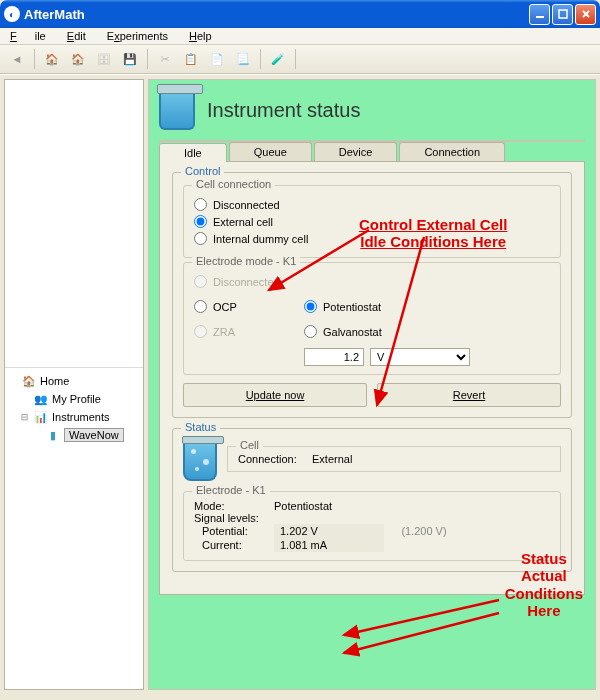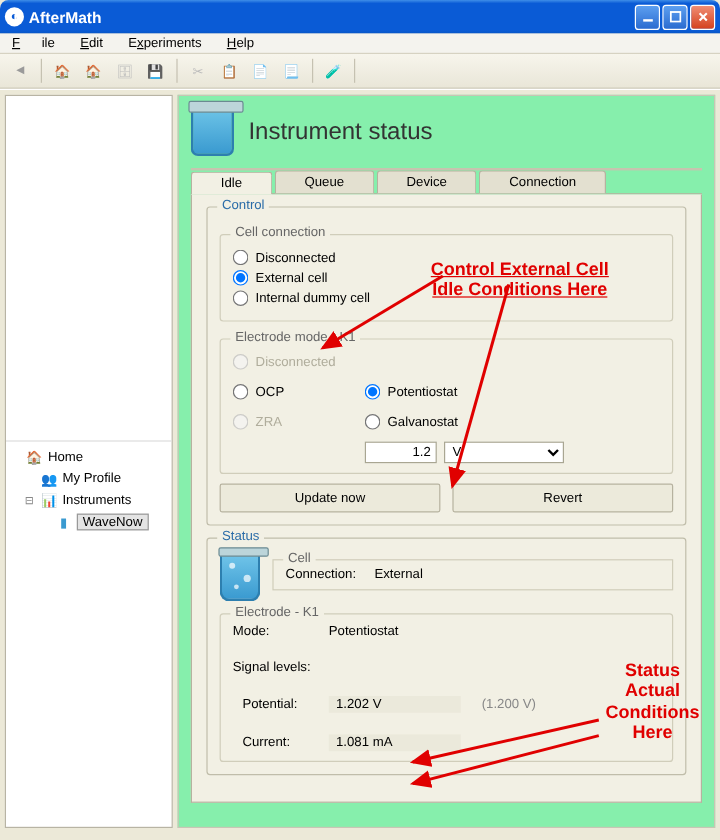--- a/index.html
+++ b/index.html
@@ -121,57 +121,57 @@
     border:1px solid #c0bdaa; border-radius:3px;
     padding:8px 10px 10px 10px; margin-bottom:10px;
     position:relative;
   }
   .group > .legend {
     position:absolute; top:-8px; left:8px;
     background:#f2f0e4; padding:0 4px; color:#2b6ca8; font-size:11px;
   }
   .subgroup {
     border:1px solid #d0cdba; border-radius:3px;
-    padding:8px 10px; margin-top:14px; position:relative;
+    padding:8px 10px; margin-top:4px; position:relative;
   }
   .subgroup > .sublegend {
     position:absolute; top:-8px; left:8px;
     background:#f2f0e4; padding:0 4px; color:#666; font-size:11px;
   }
   .radio-row { display:flex; align-items:center; margin:4px 0; font-size:11px;}
   .radio-row input { margin-right:6px; }
   .radio-row.disabled { color:#b0ad9c; }
   .emode-grid { display:grid; grid-template-columns:110px auto; row-gap:4px; }
   .valrow { display:flex; gap:6px; margin-top:6px; margin-left:110px;}
   .valrow input[type=text] {
     width:60px; text-align:right; padding:2px 4px;
     border:1px solid #a9a692; font-size:11px; background:#fff;
   }
   .valrow select {
     width:100px; border:1px solid #a9a692; font-size:11px; background:#fff;
     padding:1px 2px;
   }
-  .btnrow { display:flex; gap:10px; margin-top:8px; }
+  .btnrow { display:flex; gap:10px; margin-top:8px;text-decoration:underline; }
   .btn {
     flex:1; padding:5px 0; text-align:center;
     border:1px solid #b6b29f; background:#eceadb;
     cursor:pointer; font-size:11px; border-radius:2px;
   }
   
   .status-inner { display:flex; gap:10px; align-items:center;}
   .beaker {
     width:34px;height:40px;background:linear-gradient(#72c6ea,#3a9ad0);
     border:2px solid #2d7faf;border-top:none;border-radius:0 0 8px 8px;
     position:relative; margin-top:4px;
   }
   .beaker::before{content:"";position:absolute;top:-5px;left:-3px;width:40px;height:6px;background:#bcd5da;border:1px solid #6b8a92;border-radius:2px;}
   .beaker .bub{position:absolute;background:rgba(255,255,255,.7);border-radius:50%;}
   .cellbox { border:1px solid #d0cdba; padding:6px 10px; font-size:11px; position:relative; flex:1;}
   .cellbox .sublegend{position:absolute;top:-8px;left:8px;background:#f2f0e4;padding:0 4px;color:#666;}
-  .kv { display:grid; grid-template-columns:80px 110px 80px; font-size:11px; row-gap:18px; align-items:center;}
+  .kv { display:grid; grid-template-columns:80px 110px 80px; font-size:11px; row-gap:0; align-items:center;}
   .kv .val { background:#ebe9db; text-align:left; padding:1px 6px; }
   .kv .par { color:#888; text-align:center;}
   
   .annot { position:absolute; color:#e00000; font-weight:bold; font-size:15px; text-align:center; pointer-events:none; line-height:1.15;}
   svg.ann { position:absolute; pointer-events:none; }
 </style>
 </head>
 <body>
 
 <div class="titlebar">

